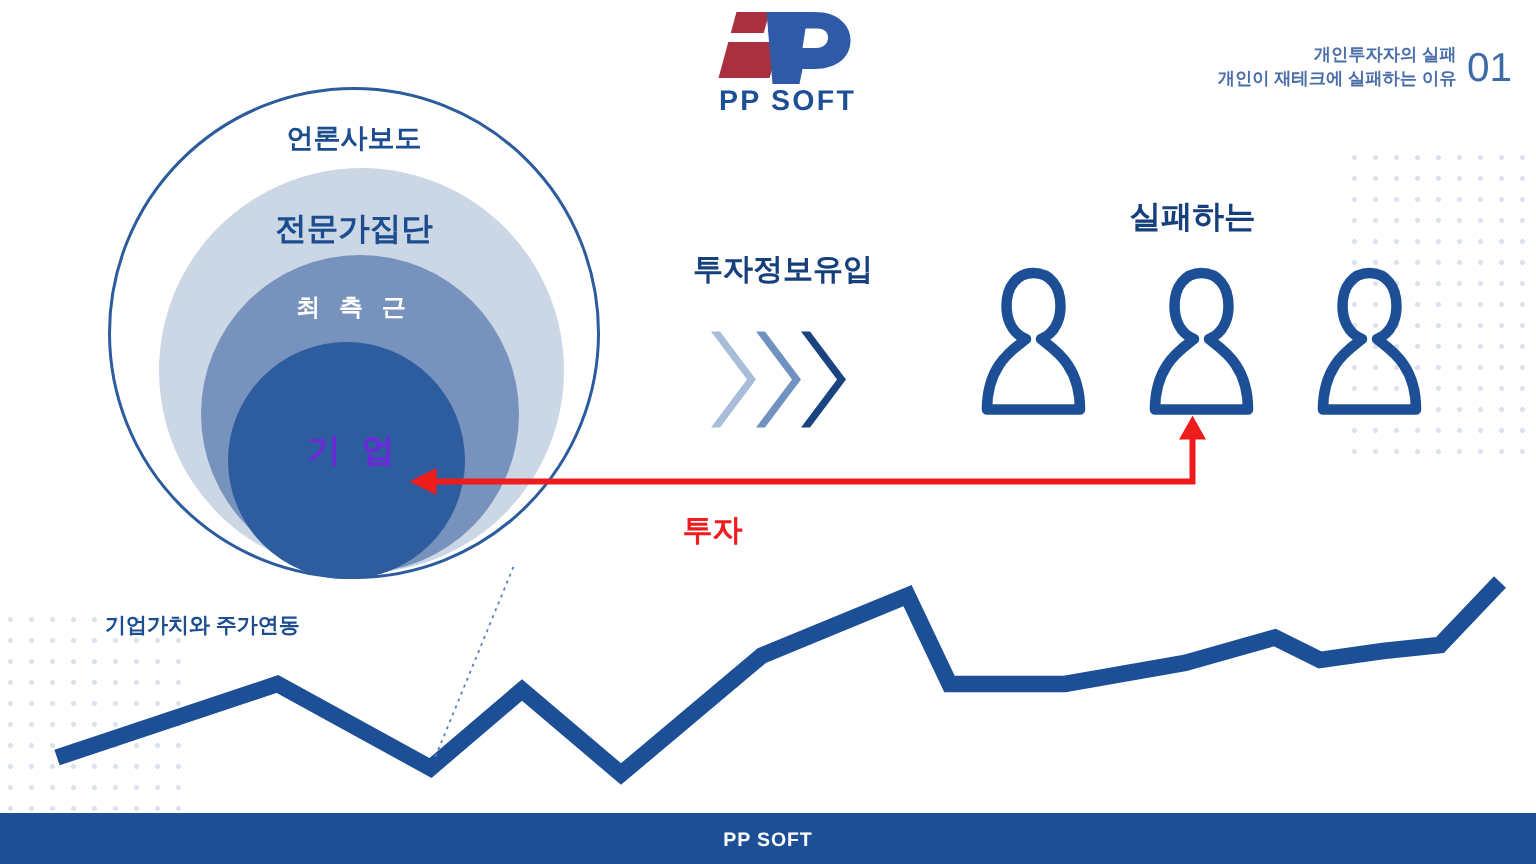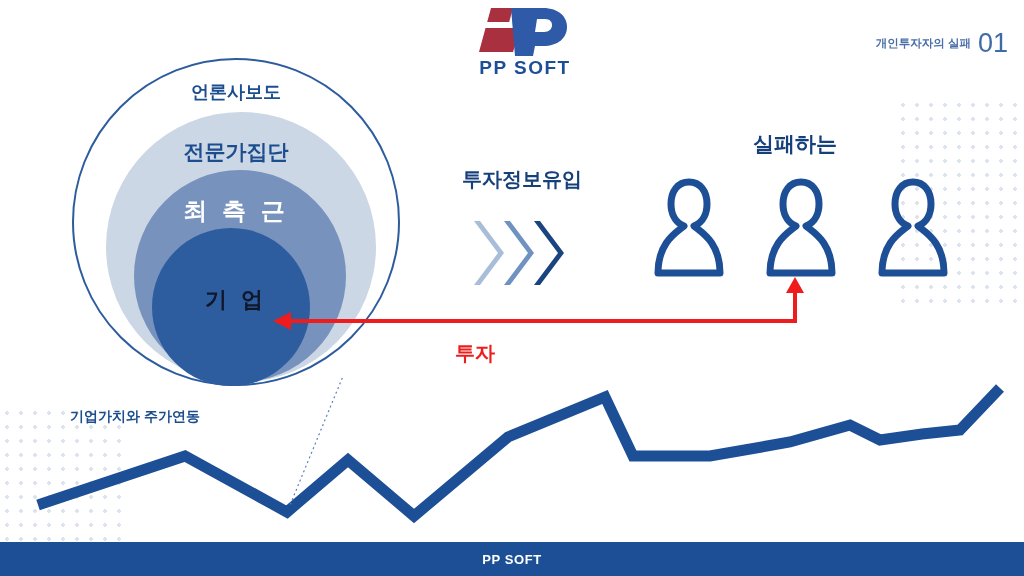--- a/index.html
+++ b/index.html
@@ -144,28 +144,28 @@
     font-size: 18px;
     color: #1c4e8f;
   }
   #label-ring2 {
     top: 80px;
     font-size: 21px;
     color: #1c4e8f;
   }
   #label-ring3 {
     top: 137px;
-    font-size: 24px;
+    font-size: 16px;
     color: #ffffff;
     letter-spacing: 4px;
   }
   #label-ring4 {
     top: 227px;
     font-size: 22px;
-    color: #0f172a;
+    color: #6d28d9;
     letter-spacing: 4px;
   }
 
   
   #flow-label {
     position: absolute;
     left: 437px;
     top: 166px;
     width: 170px;
     text-align: center;
@@ -275,20 +275,21 @@
       <rect x="14" y="18" width="34" height="6" fill="#ffffff"></rect>
       <path d="M42 4 L74 4 C90 4 98 13 98 23 C98 34 89 42 74 42 L66 42 L64 52 L46 52 Z" fill="#2e5aa8"></path>
       <path d="M68 15 L76 15 C81 15 83 18 83 21 C83 25 80 28 75 28 L66 28 Z" fill="#ffffff"></path>
     </svg>
     <div id="logo-text">PP SOFT</div>
   </div>
 
   <div id="header-right">
     <div id="header-lines">
       <div class="header-line">개인투자자의 실패</div>
+      <div class="header-line">개인이 재테크에 실패하는 이유</div>
     </div>
     <div id="header-number">01</div>
   </div>
 
   <div id="circles">
     <div class="circle" id="circle-outer"></div>
     <div class="circle" id="circle-2"></div>
     <div class="circle" id="circle-3"></div>
     <div class="circle" id="circle-4"></div>
     <div class="circle-label" id="label-ring1">언론사보도</div>

